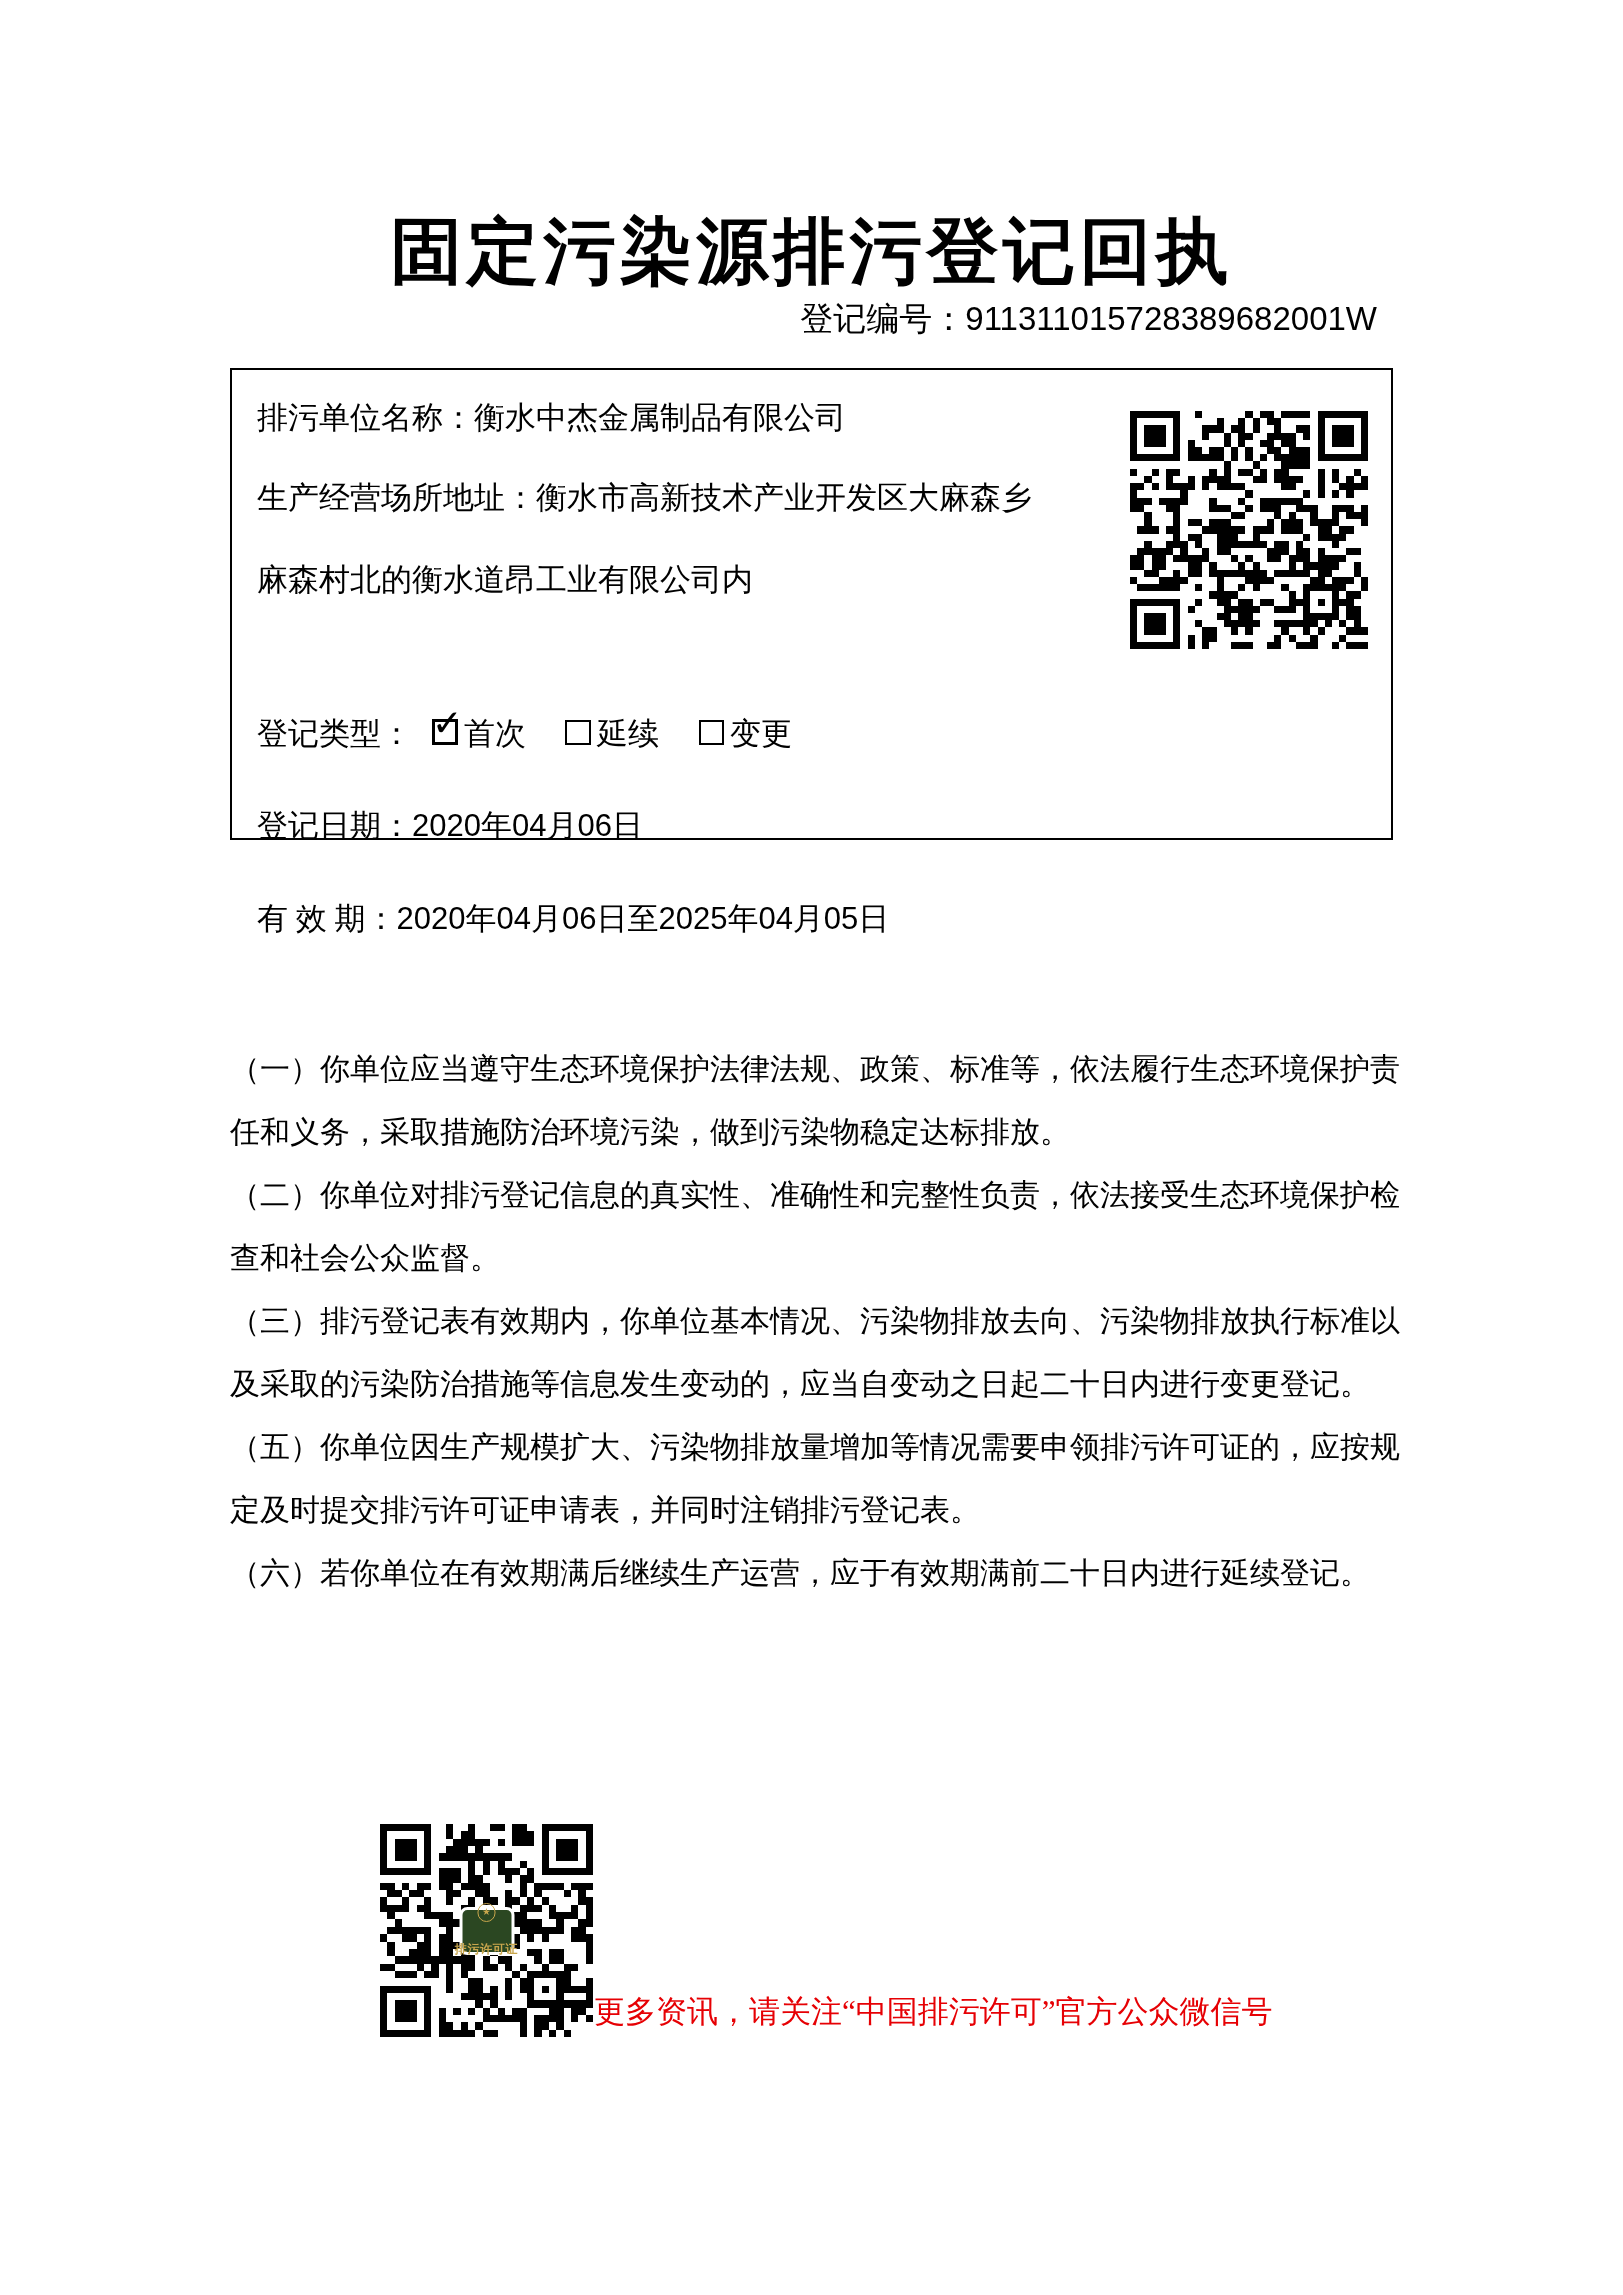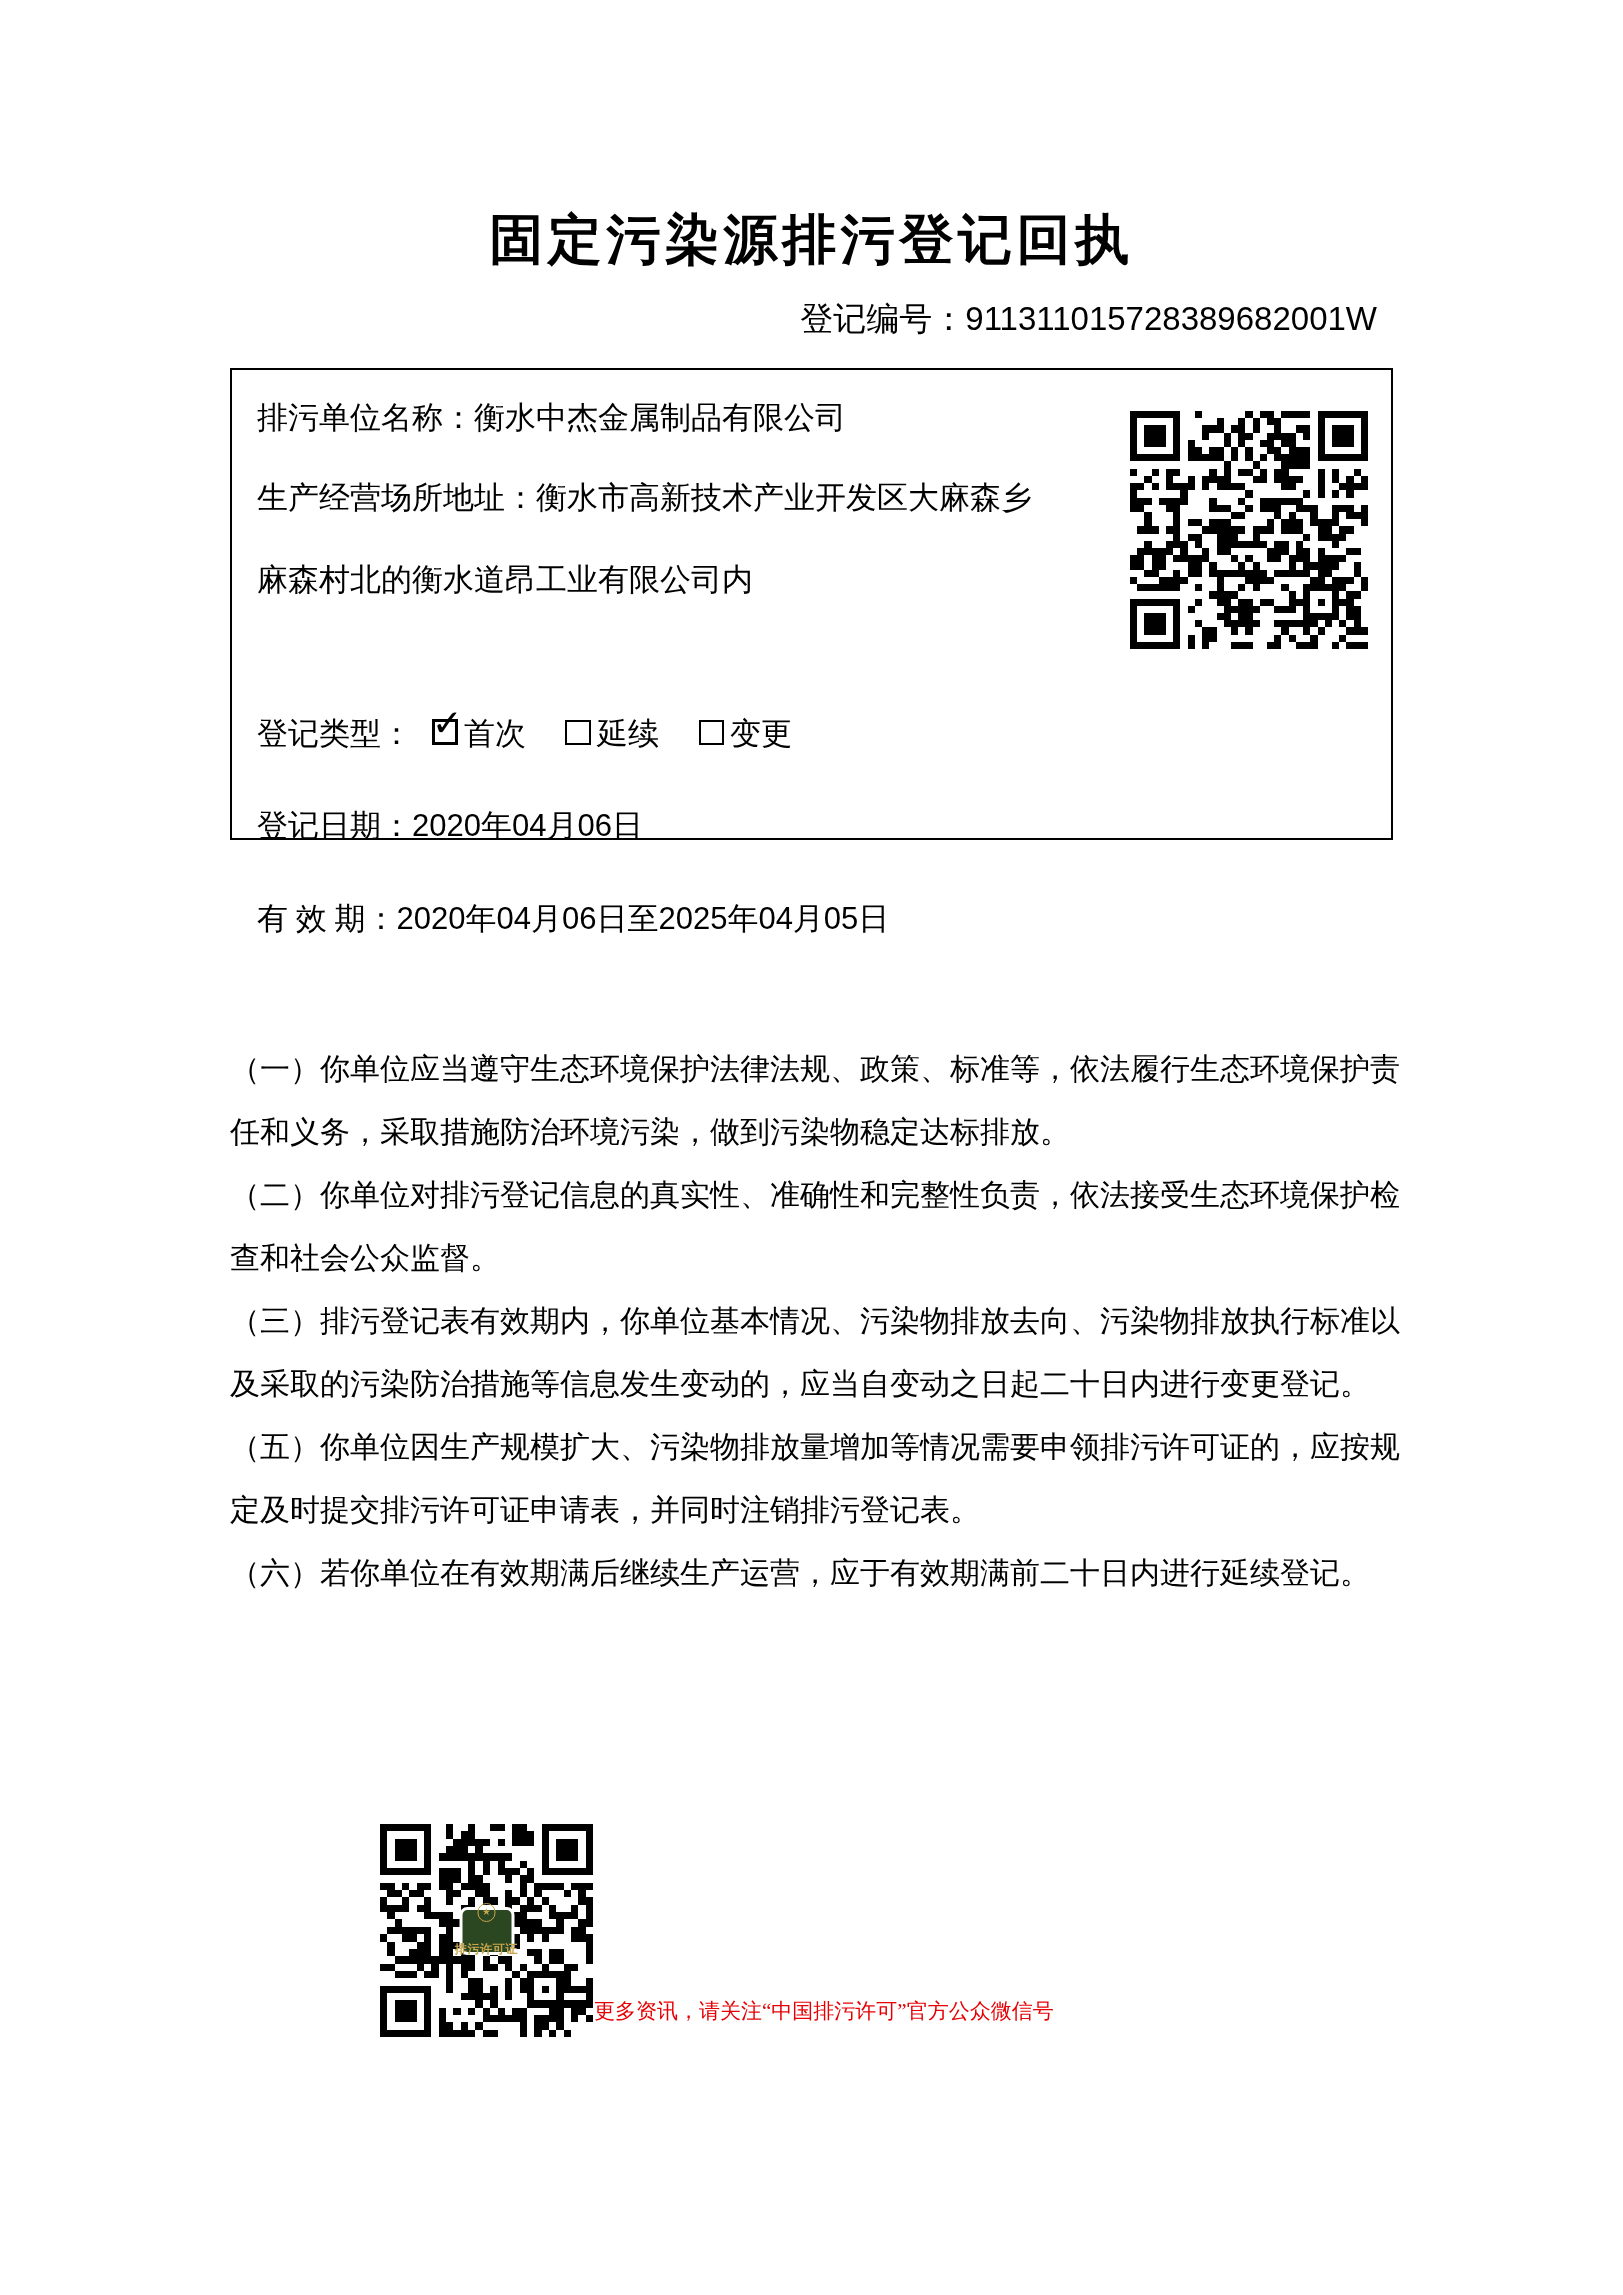--- a/index.html
+++ b/index.html
@@ -2,21 +2,21 @@
 <html style="font-size:10.5px"><head>
 <meta charset="utf-8">
 <style>
   html,body{margin:0;padding:0;background:#fff;}
   .page{
     position:relative;width:1623px;height:2295px;background:#fff;
     font-family:"Liberation Serif","DejaVu Serif",serif;color:#000;overflow:hidden;
   }
   .doc-title{
     position:absolute;top:204px;left:0;width:100%;text-align:center;
-    font-size:54px;font-weight:bold;letter-spacing:4.6px;white-space:nowrap;
+    font-size:72px;font-weight:bold;letter-spacing:4.6px;white-space:nowrap;
   }
   .reg-line{
     position:absolute;top:300px;right:246px;font-size:33px;line-height:38px;white-space:nowrap;
     font-family:"Liberation Sans","DejaVu Sans",sans-serif;
   }
   .reg-line .num{font-family:"Liberation Sans","DejaVu Sans",sans-serif;}
   .info-box{
     position:absolute;left:230px;top:368px;width:1163px;height:472px;
     border:2px solid #000;box-sizing:border-box;
   }
@@ -50,21 +50,21 @@
     font-family:"DejaVu Sans",sans-serif;
   }
   .qr-logo-text{
     font-size:12px;margin-top:19px;letter-spacing:0.7px;white-space:nowrap;font-weight:bold;
   }
   .notes{position:absolute;left:230px;top:1037px;width:1178px;}
   .note-line{
     height:63px;line-height:63px;font-size:30px;white-space:nowrap;
   }
   .red-note{
-    position:absolute;left:594px;top:1993px;font-size:21px;line-height:37px;white-space:nowrap;text-align:center;
+    position:absolute;left:594px;top:1993px;font-size:31px;line-height:37px;white-space:nowrap;text-align:center;
   }
 </style>
 </head>
 <body>
 
 <div class="page">
 
   <div class="doc-title">固定污染源排污登记回执</div>
 
   <div class="reg-line">

